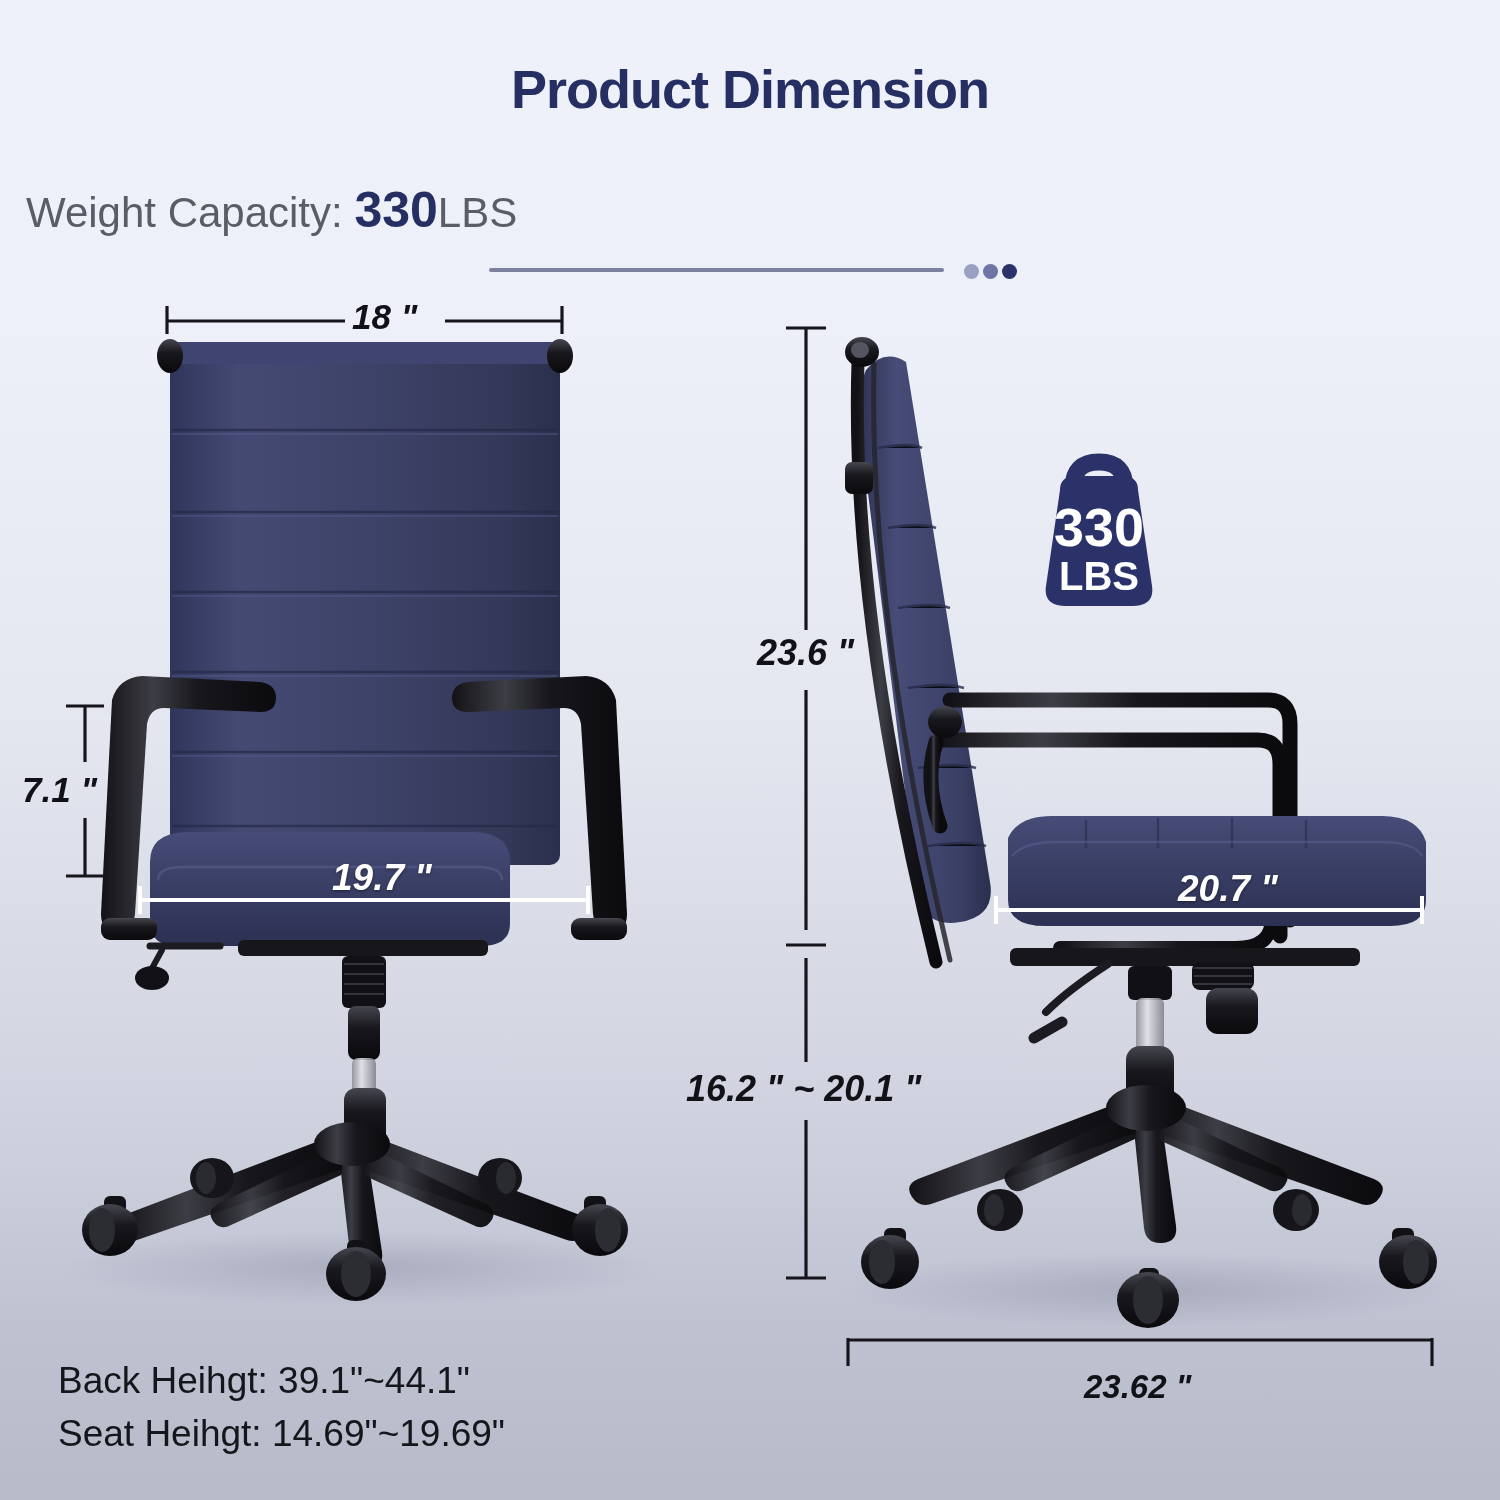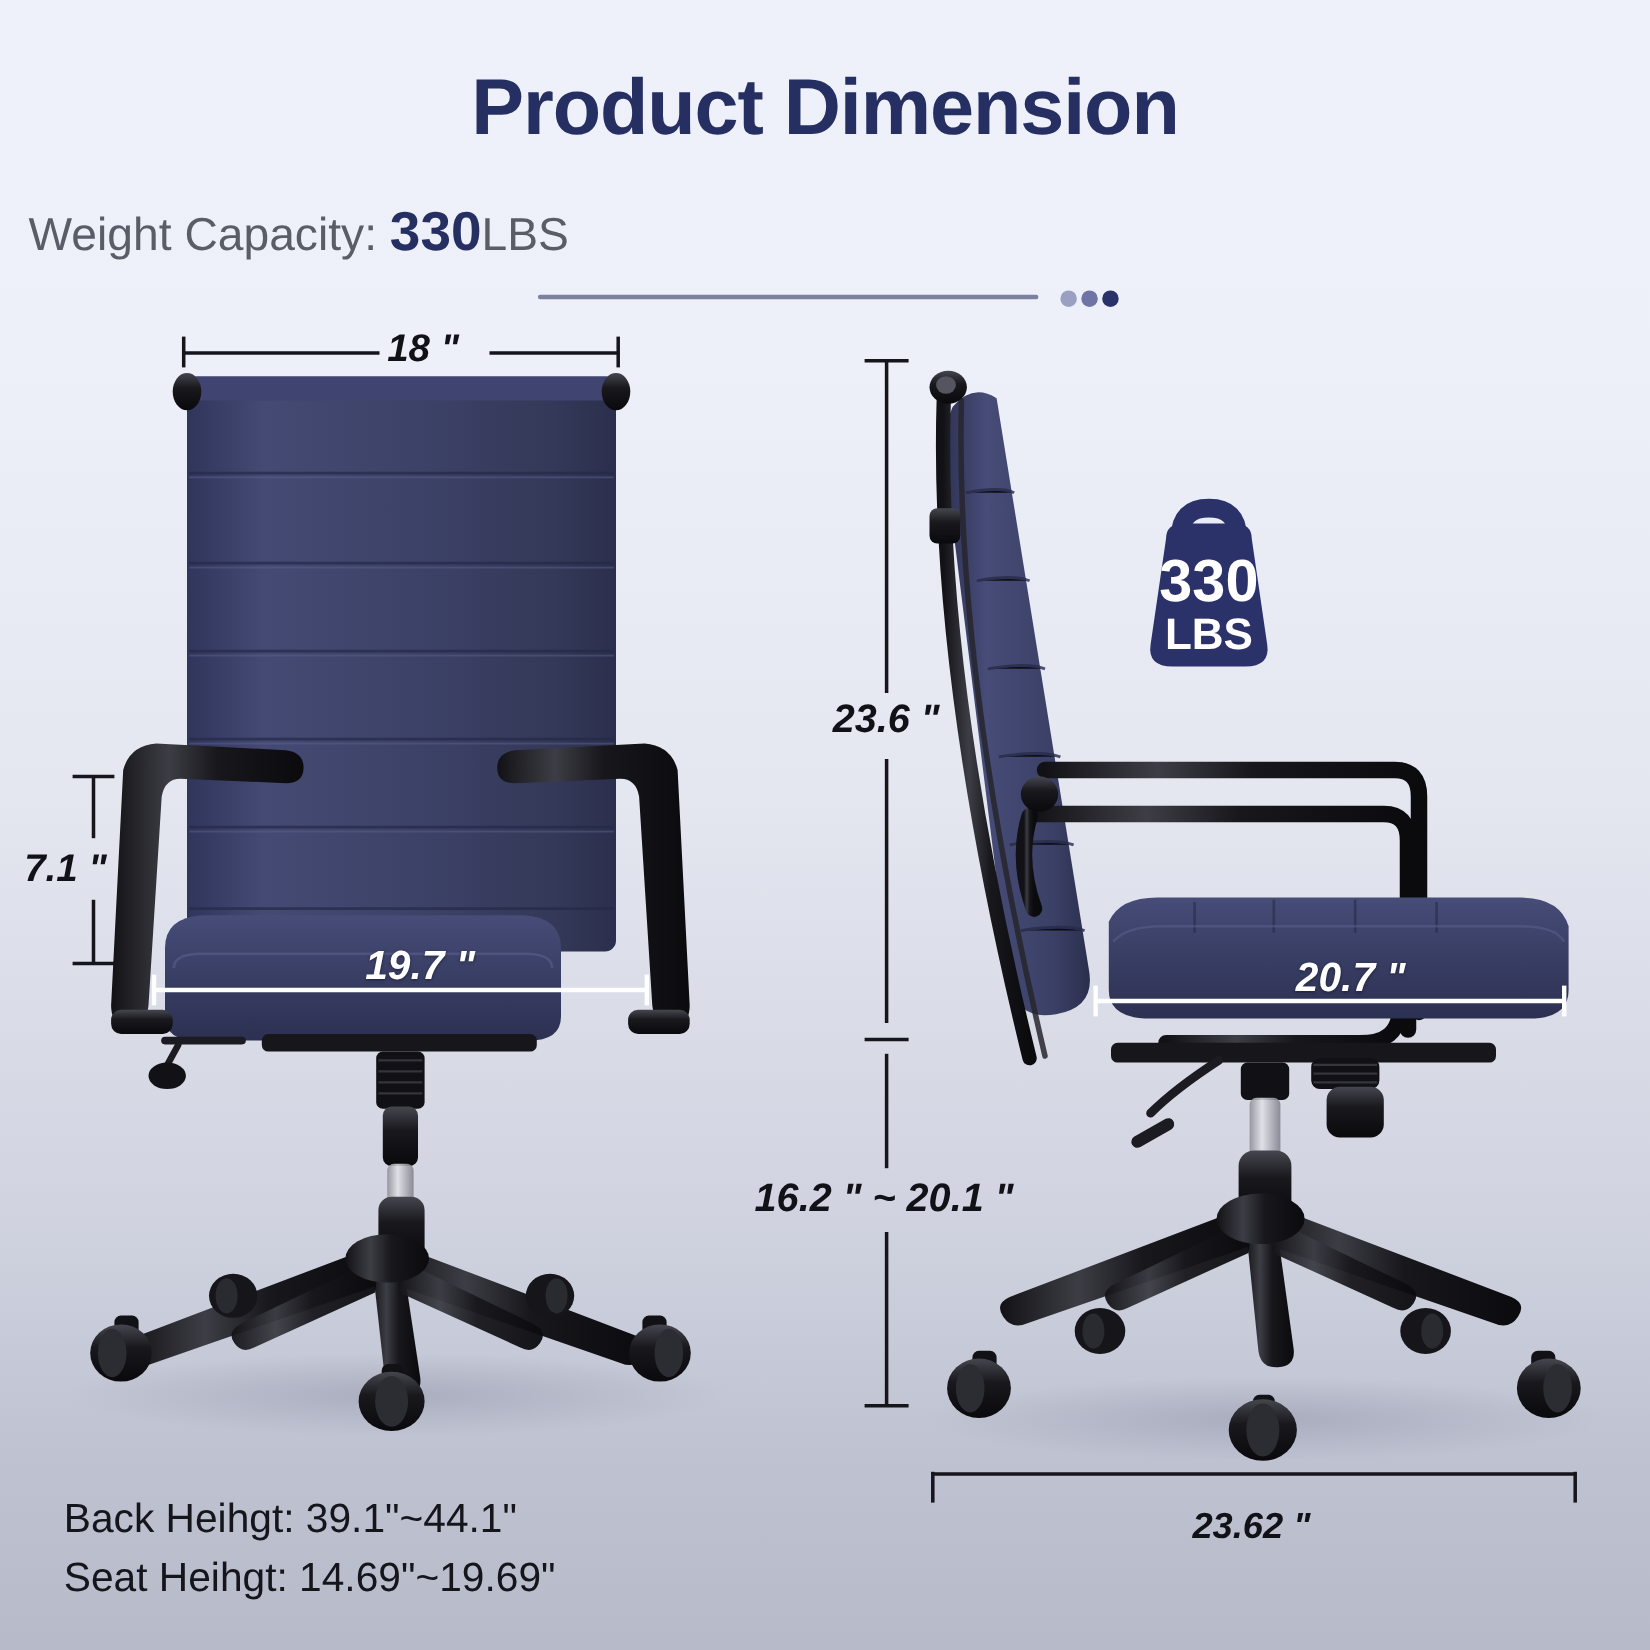--- a/index.html
+++ b/index.html
@@ -7,21 +7,21 @@
     width:1500px;height:1500px;overflow:hidden;
     font-family:"Liberation Sans", sans-serif;
     background:linear-gradient(180deg,#eef0fa 0%,#edeff9 22%,#e4e6f0 48%,#d2d5e1 72%,#bfc2d1 88%,#b7bac9 100%);
     position:relative;
   }
   .stage{position:absolute;inset:0;}
 
   
   .title{
     position:absolute;top:62px;left:0;width:1500px;text-align:center;
-    font-size:72px;font-weight:bold;color:#262f62;letter-spacing:-1px;
+    font-size:54px;font-weight:bold;color:#262f62;letter-spacing:-1px;
     font-family:"Liberation Sans", sans-serif;line-height:1;
   }
   .subtitle{
     position:absolute;top:185px;left:0;width:1500px;text-align:left;
     font-size:42px;color:#5a5c68;line-height:1;white-space:nowrap;margin-left:26px;
   }
   .subtitle .num{color:#262f62;font-weight:bold;font-size:50px;}
   .subtitle .lbs{color:#5a5c68;font-weight:normal;font-size:42px;}
 
   .divider{position:absolute;top:262px;left:489px;width:525px;height:16px;}

